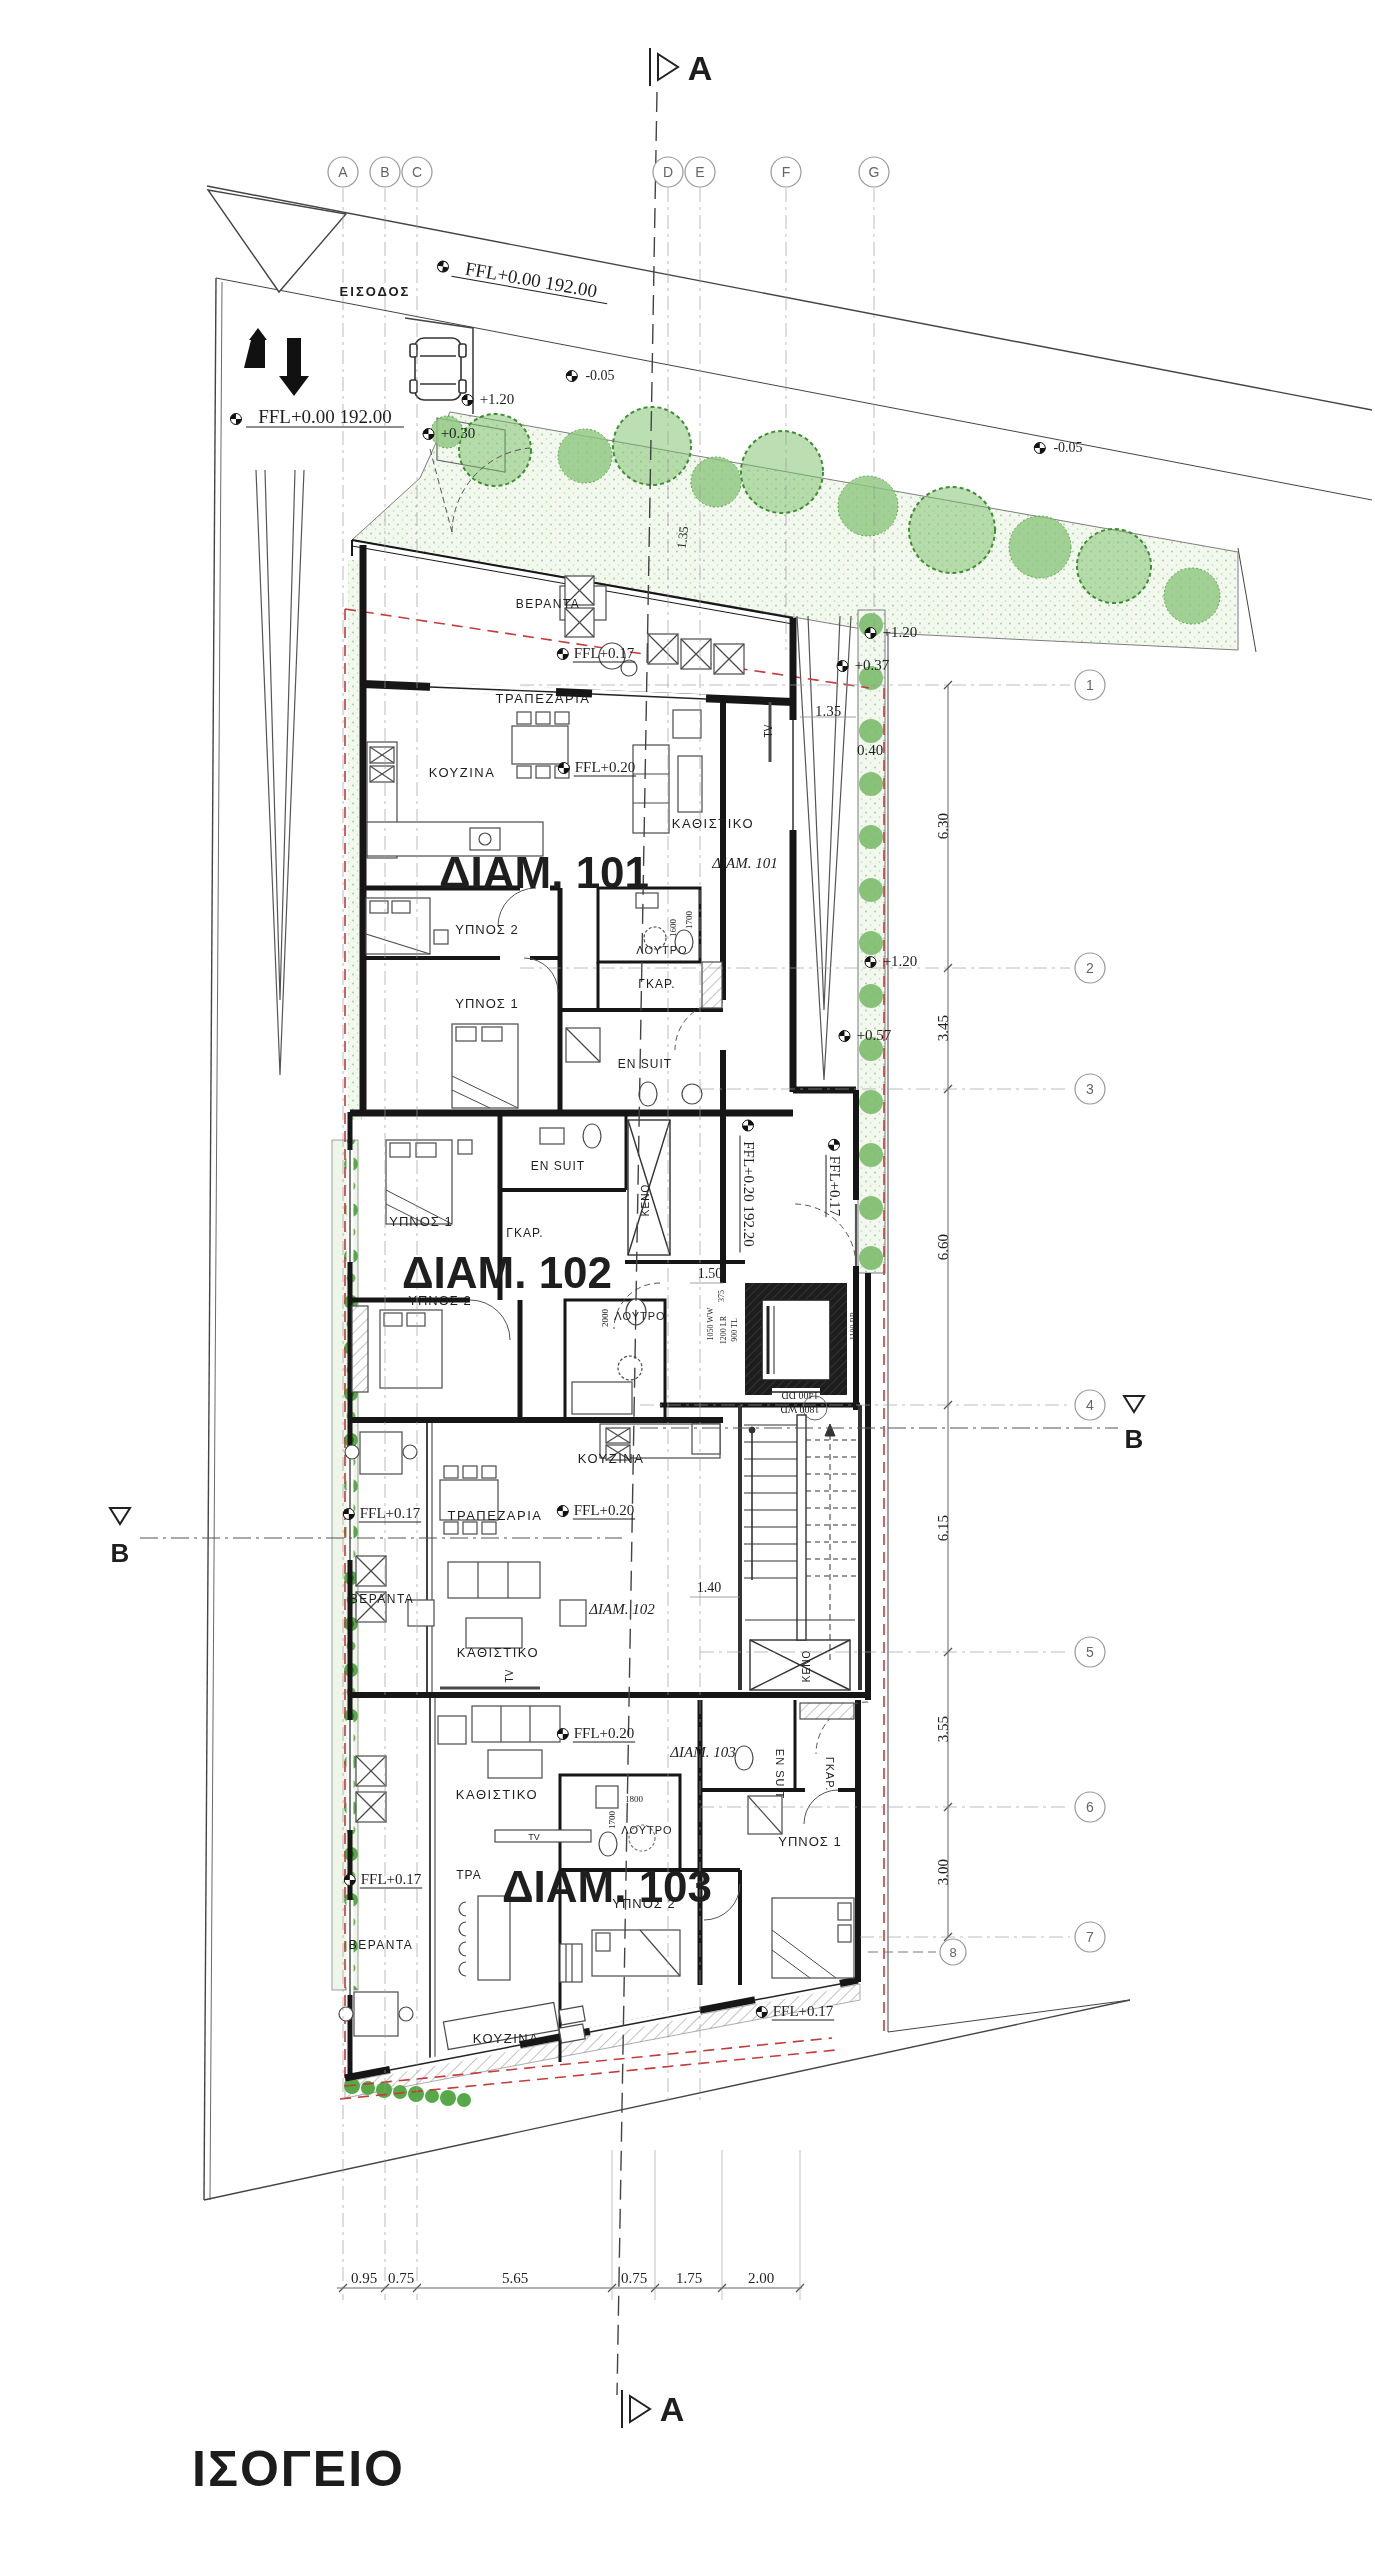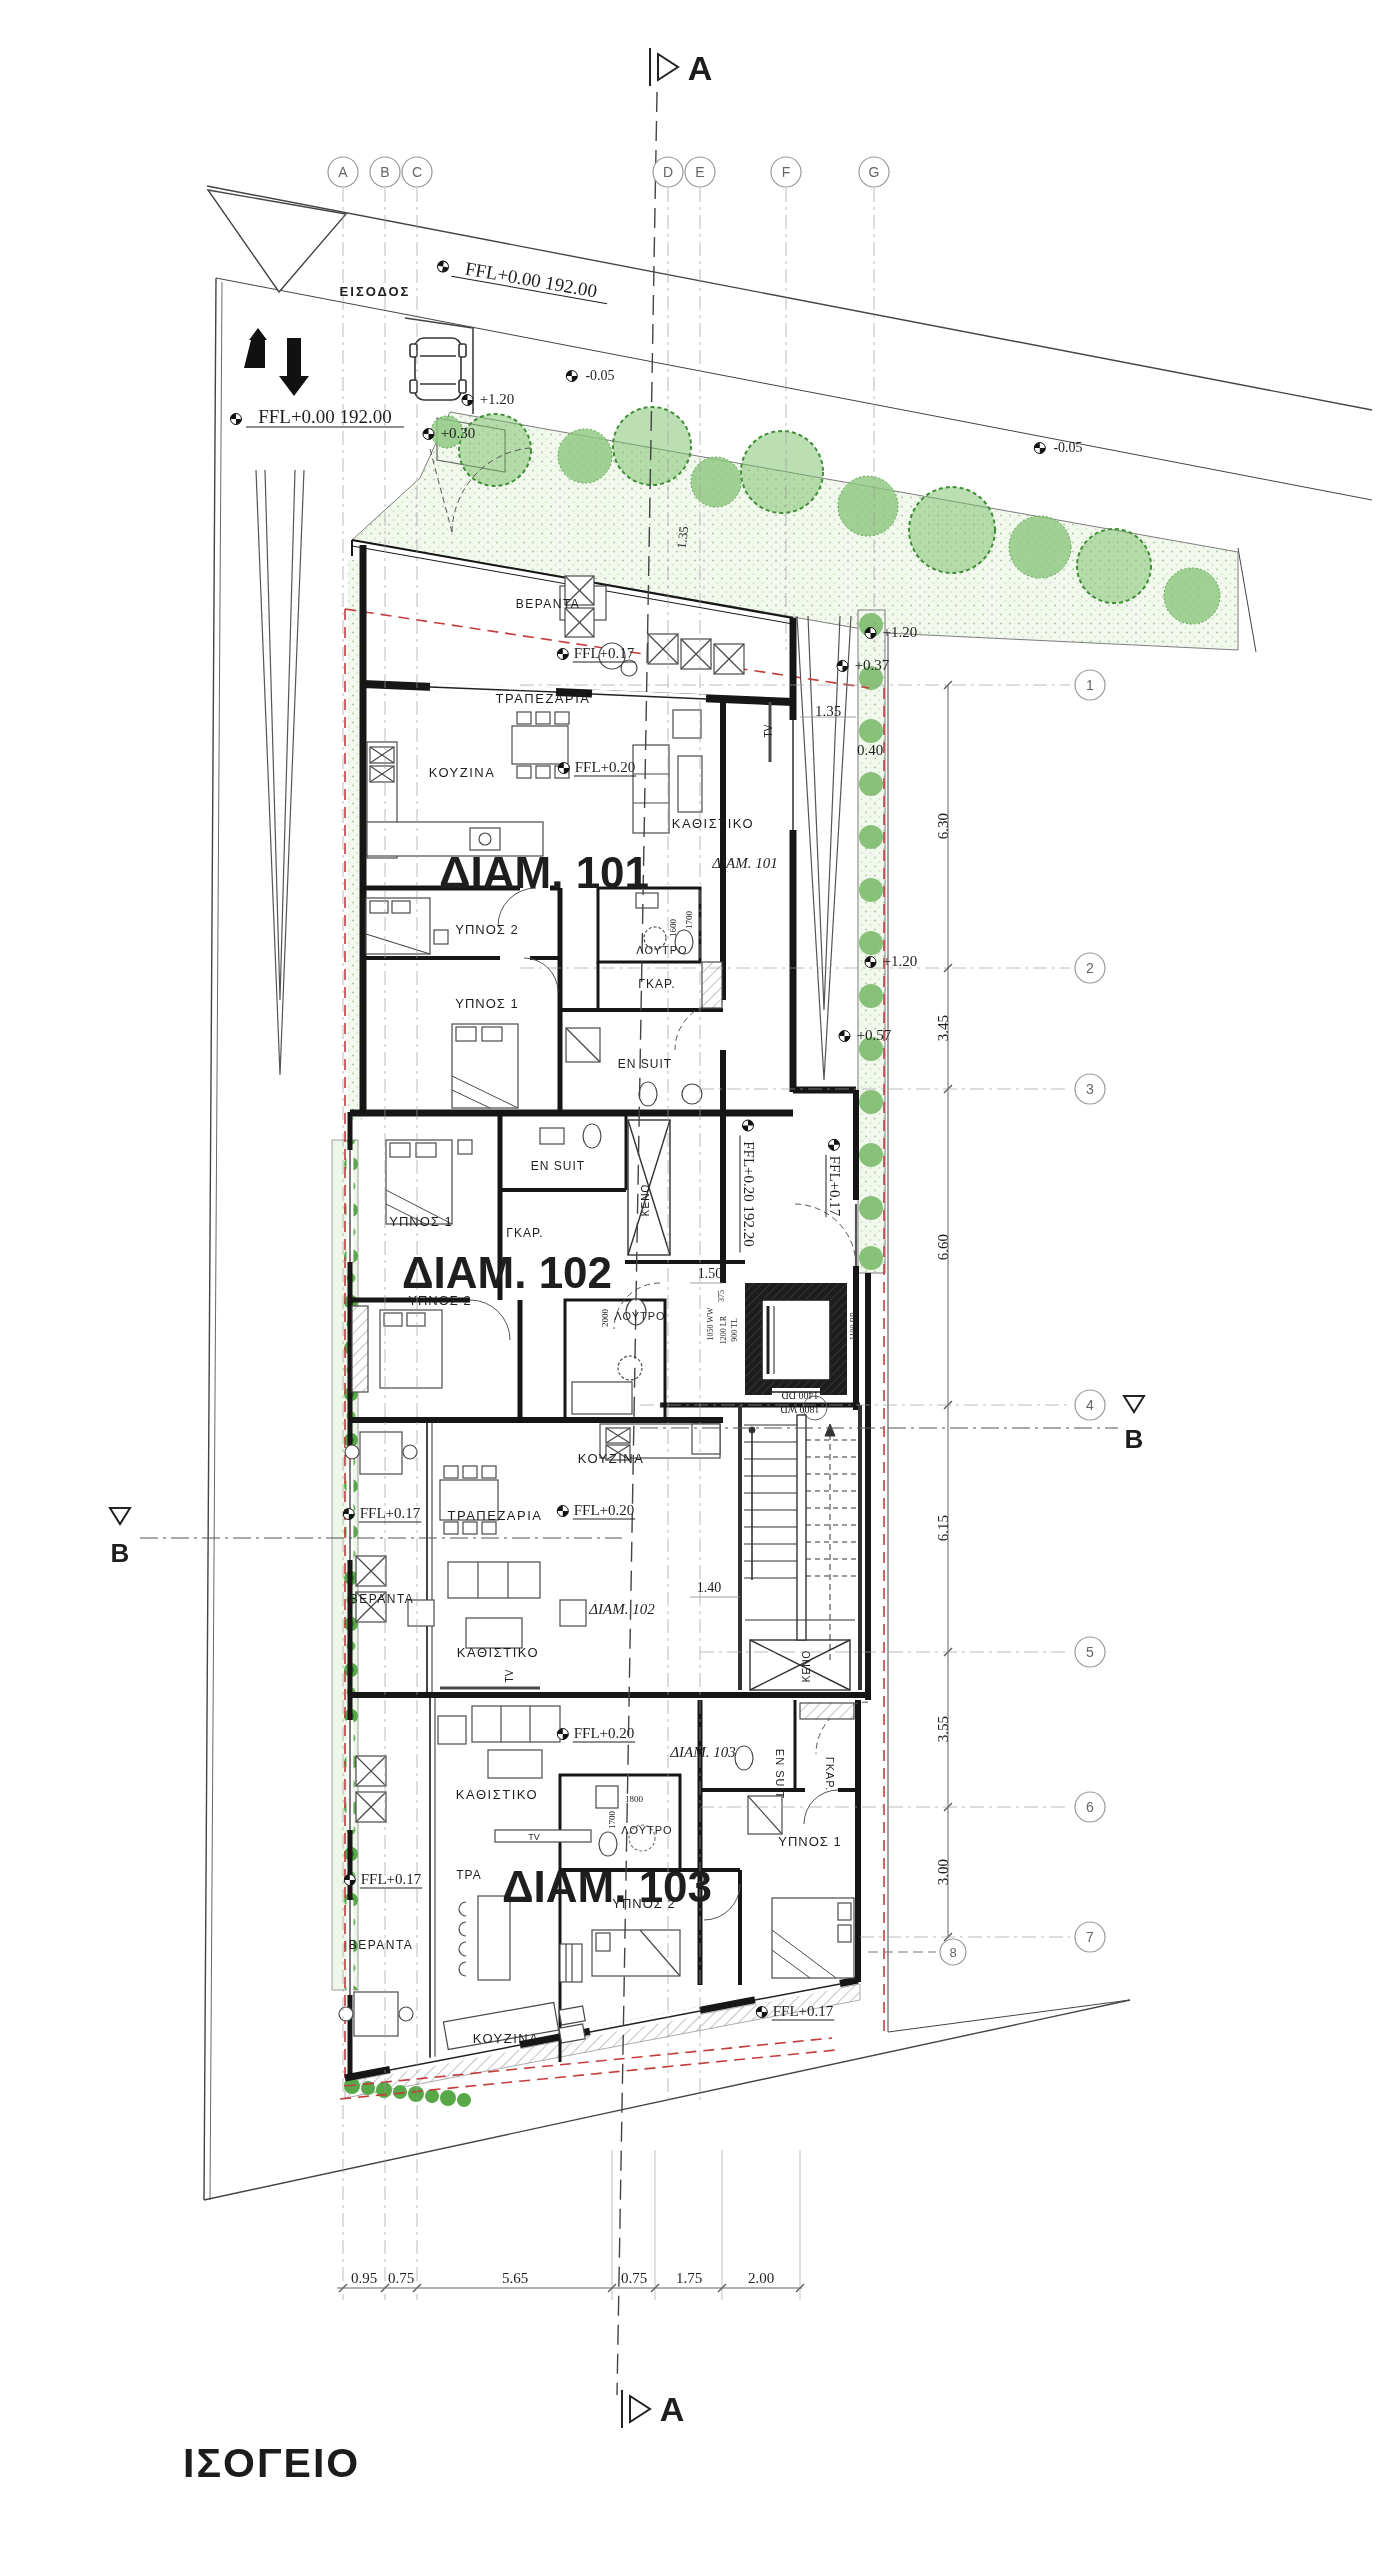--- a/index.html
+++ b/index.html
@@ -1,19 +1,19 @@
 <!DOCTYPE html>
 <html><head>
 <meta charset="utf-8">
 <style>
   html,body{margin:0;padding:0;background:#ffffff;}
   .stage{position:relative;width:1375px;height:2560px;background:#ffffff;overflow:hidden;
          font-family:"Liberation Sans", sans-serif;}
   svg{position:absolute;left:0;top:0;}
-  .plan-title{position:absolute;left:183px;top:2440px;font-size:41px;font-weight:bold;
+  .plan-title{position:absolute;left:192px;top:2440px;font-size:50px;font-weight:bold;
               letter-spacing:2px;color:#1c1c1c;font-family:"Liberation Sans", sans-serif;}
 </style>
 </head>
 <body>
 
 <div class="stage">
 
 <svg id="plan" viewBox="0 0 1375 2560" width="1375" height="2560">
   <defs>
     <pattern id="stip" width="9" height="9" patternUnits="userSpaceOnUse">

